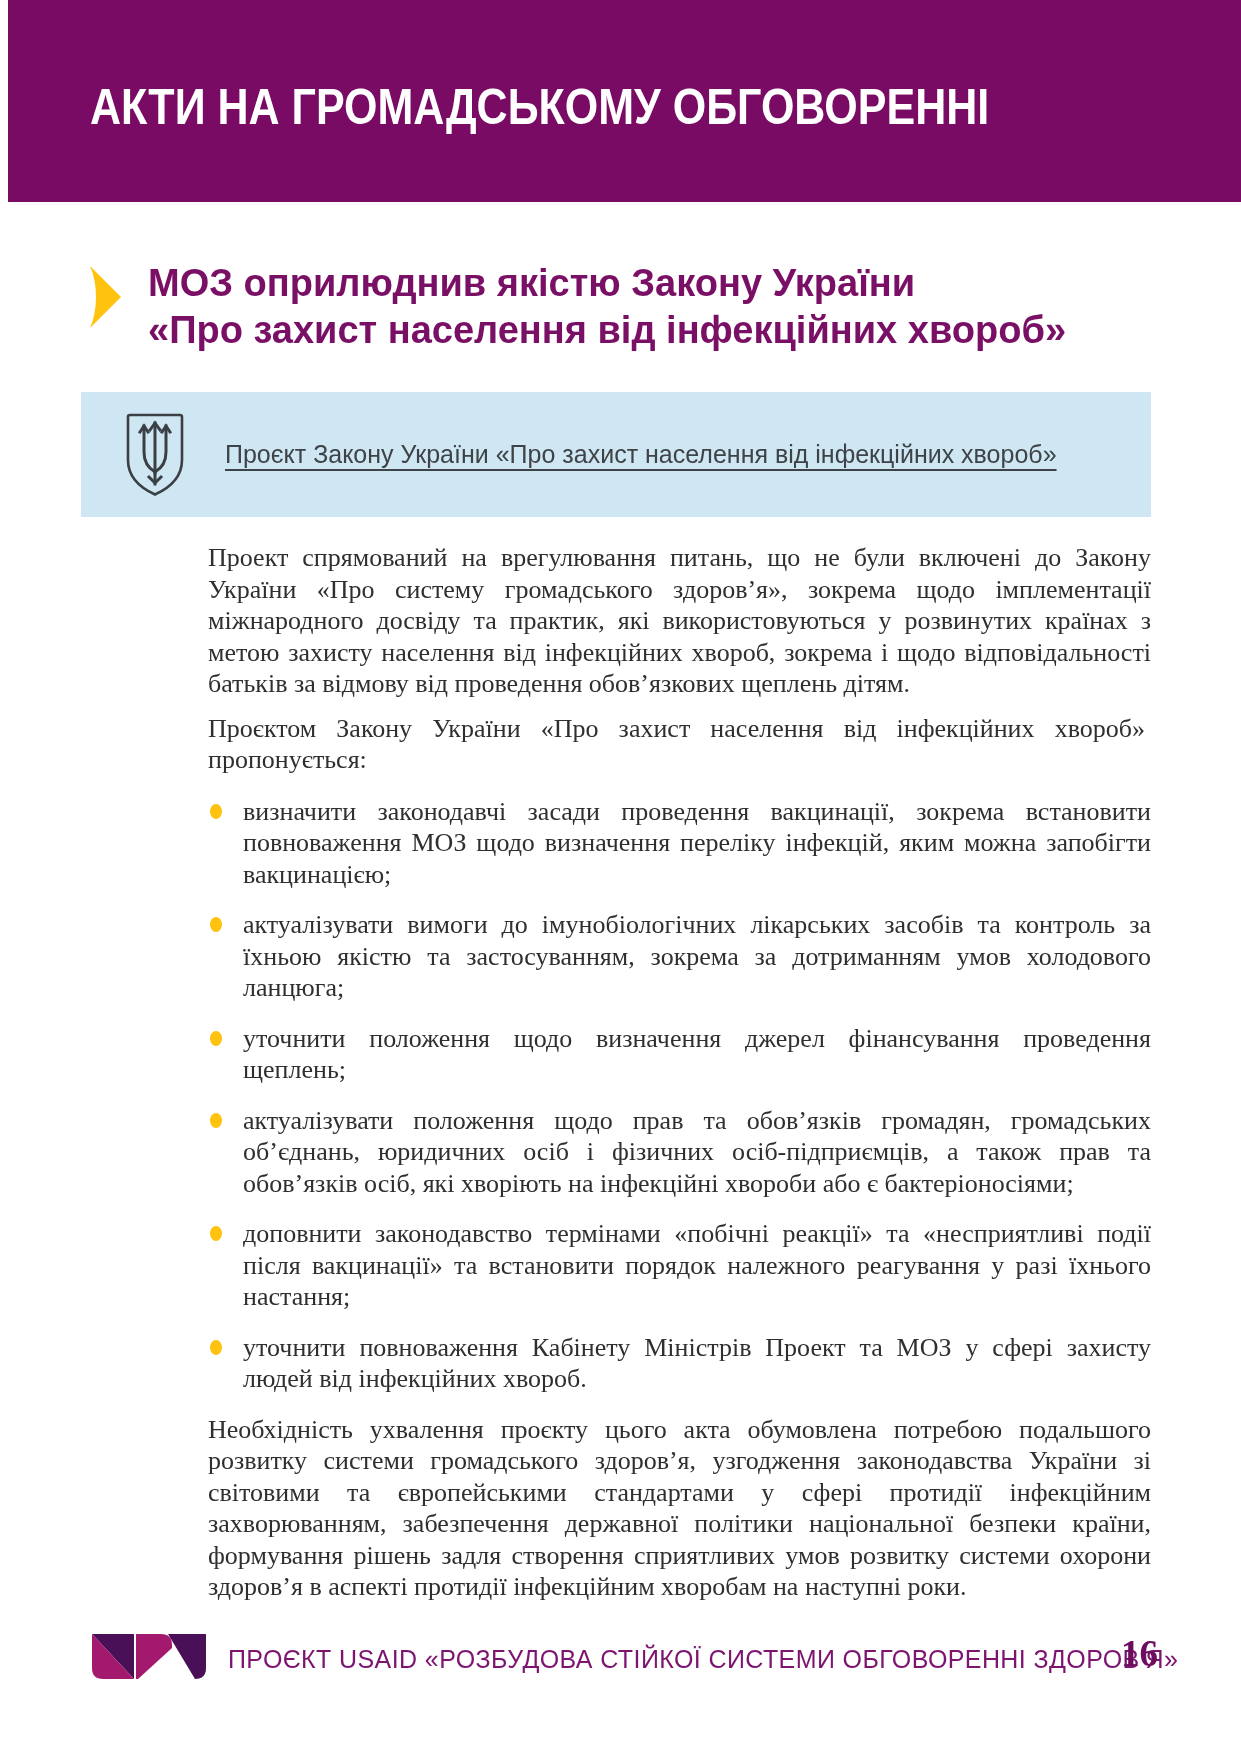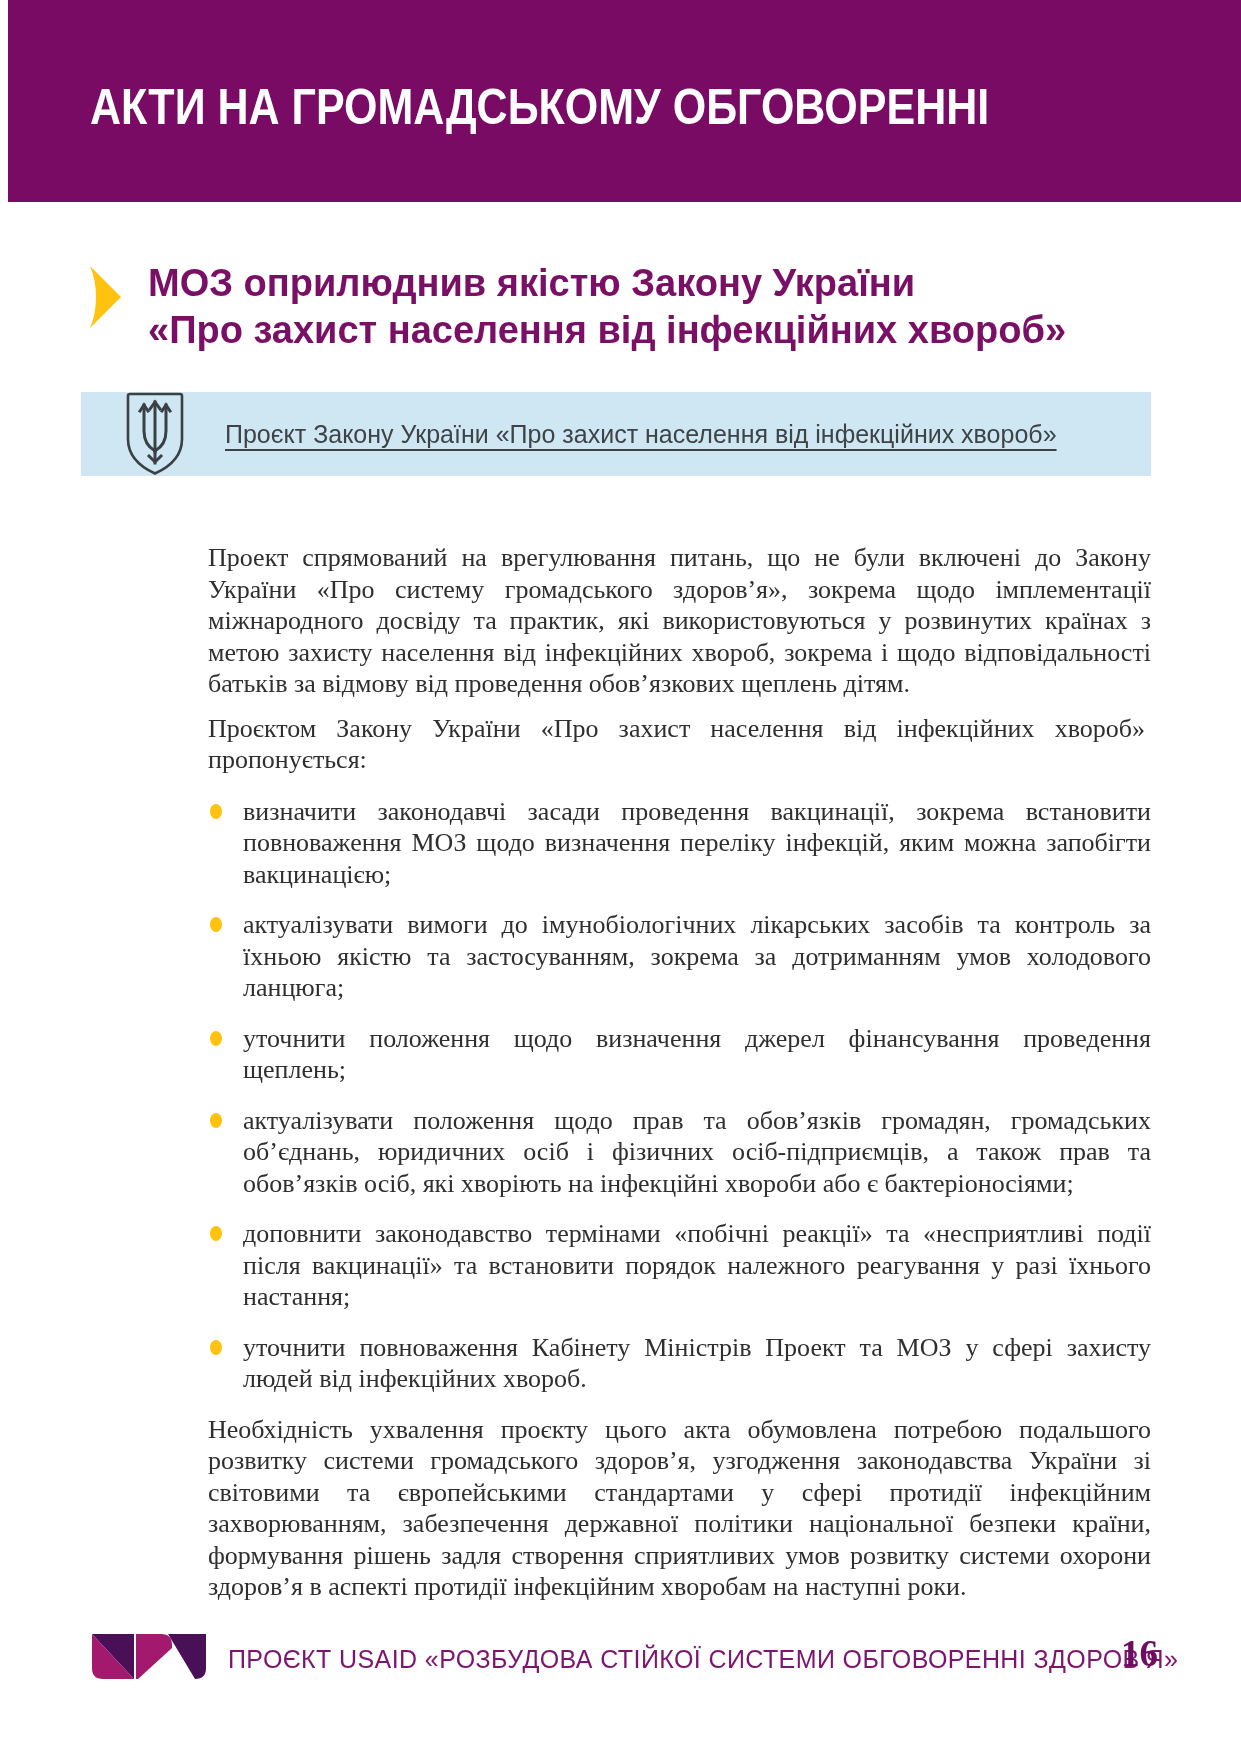--- a/index.html
+++ b/index.html
@@ -22,21 +22,21 @@
   
   .heading-wrap { position:absolute; left:88px; top:260px; display:flex; align-items:flex-start; }
   .arrow-marker { flex:0 0 auto; margin-top:6px; }
   .heading-text {
     margin-left:26px; font-size:38px; line-height:47px; font-weight:bold;
     color:var(--heading,#7a1066);
   }
 
   
   .link-box {
-    position:absolute; left:81px; top:392px; width:1070px; height:84px;
+    position:absolute; left:81px; top:392px; width:1070px; height:125px;
     background:var(--info-box-bg,#cfe7f2); display:flex; align-items:center;
   }
   .trident-wrap { margin-left:42px; flex:0 0 auto; display:flex; }
   .law-link {
     margin-left:38px; font-size:25px; color:var(--link-text,#3e4347);
     text-decoration:underline; text-underline-offset:6px; cursor:pointer;
   }
 
   
   .content {

